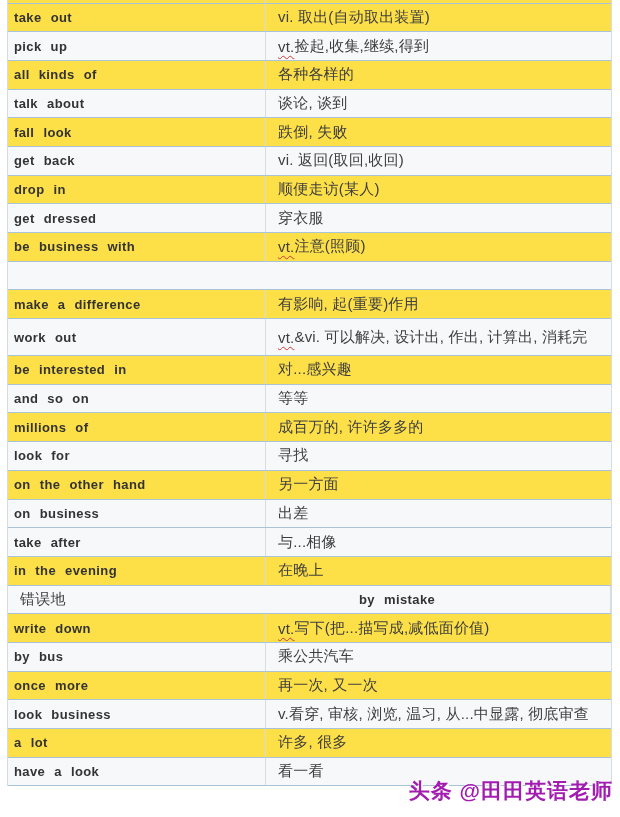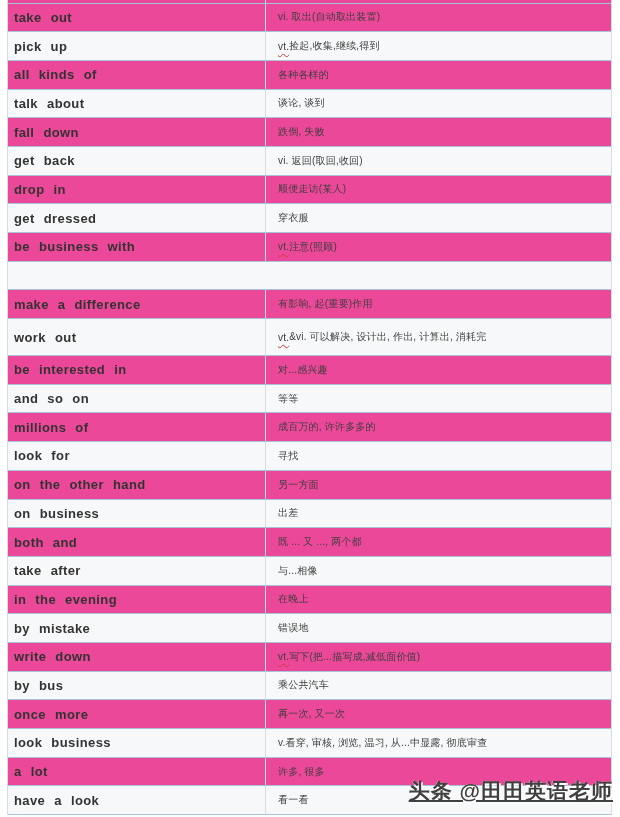--- a/index.html
+++ b/index.html
@@ -7,41 +7,40 @@
     width:620px;height:817px;background:#ffffff;position:relative;overflow:hidden;
     font-family:"Liberation Sans","DejaVu Sans",sans-serif;
   }
   .table{
     position:absolute;left:7px;top:0;width:605px;
     border-left:1px solid #d6dce2;border-right:1px solid #d6dce2;
     box-sizing:border-box;background:#fff;
   }
   .row{
     display:flex;height:28.7px;box-sizing:border-box;
-    border-bottom:1px solid #a9c4d9;background:#ec4899;
+    border-bottom:1px solid #a9c4d9;background:#fde047;
   }
   .row.partial{height:3.5px;}
   .row.tall{height:37px;}
   .row.alt{background:#f7f8f9;}
   .cell{display:flex;align-items:center;box-sizing:border-box;overflow:hidden;white-space:nowrap;}
   .cell.en{
     width:258px;flex:0 0 258px;border-right:1px solid #d6dce2;padding-left:6px;
     font-size:13px;font-weight:bold;color:#333333;letter-spacing:.4px;word-spacing:5px;
   }
-  .cell.zh{flex:1;padding-left:12px;font-size:10px;color:#3e3e3e;letter-spacing:.2px;}
+  .cell.zh{flex:1;padding-left:12px;font-size:15px;color:#3e3e3e;letter-spacing:.2px;}
   .sq{
     text-decoration:underline;text-decoration-style:wavy;
     text-decoration-color:#d03a3a;text-decoration-thickness:1px;text-underline-offset:3px;
   }
   .watermark{
     position:absolute;right:7px;top:777px;
-    font-size:21px;font-weight:bold;color:#404040;letter-spacing:1px;
+    font-size:21px;font-weight:bold;color:#a21caf;letter-spacing:1px;
     text-shadow:1.5px 1.5px 0 #ffffff,-0.5px -0.5px 0 rgba(255,255,255,.6);
     white-space:nowrap;
-    text-decoration:underline;
   }
 </style>
 </head>
 <body>
 
 <div class="table">
   <div class="row partial">
     <div class="cell en"></div>
     <div class="cell zh"></div>
   </div>
@@ -78,21 +77,21 @@
     <div class="cell en">
       <span class="en-text">talk about</span>
     </div>
     <div class="cell zh">
         <span>谈论, 谈到</span>
       </div>
   </div>
 
   <div class="row">
     <div class="cell en">
-      <span class="en-text">fall down</span>
+      <span class="en-text">fall look</span>
     </div>
     <div class="cell zh">
         <span>跌倒, 失败</span>
       </div>
   </div>
 
   <div class="row alt">
     <div class="cell en">
       <span class="en-text">get back</span>
     </div>
@@ -198,54 +197,46 @@
 
   <div class="row alt">
     <div class="cell en">
       <span class="en-text">on business</span>
     </div>
     <div class="cell zh">
         <span>出差</span>
       </div>
   </div>
 
-  <div class="row">
-    <div class="cell en">
-      <span class="en-text">both and</span>
-    </div>
-    <div class="cell zh">
-        <span>既 ... 又 ...,  两个都</span>
-      </div>
-  </div>
 
   <div class="row alt">
     <div class="cell en">
       <span class="en-text">take after</span>
     </div>
     <div class="cell zh">
         <span>与...相像</span>
       </div>
   </div>
 
   <div class="row">
     <div class="cell en">
       <span class="en-text">in the evening</span>
     </div>
     <div class="cell zh">
         <span>在晚上</span>
       </div>
   </div>
 
   <div class="row alt">
+    <div class="cell zh">
+        <span>错误地</span>
+      </div>
     <div class="cell en">
       <span class="en-text">by mistake</span>
     </div>
-    <div class="cell zh">
-        <span>错误地</span>
-      </div>
   </div>
 
   <div class="row">
     <div class="cell en">
       <span class="en-text">write down</span>
     </div>
     <div class="cell zh">
         <span class="sq">vt.</span>
         <span> 写下(把...描写成,减低面价值)</span>
       </div>

